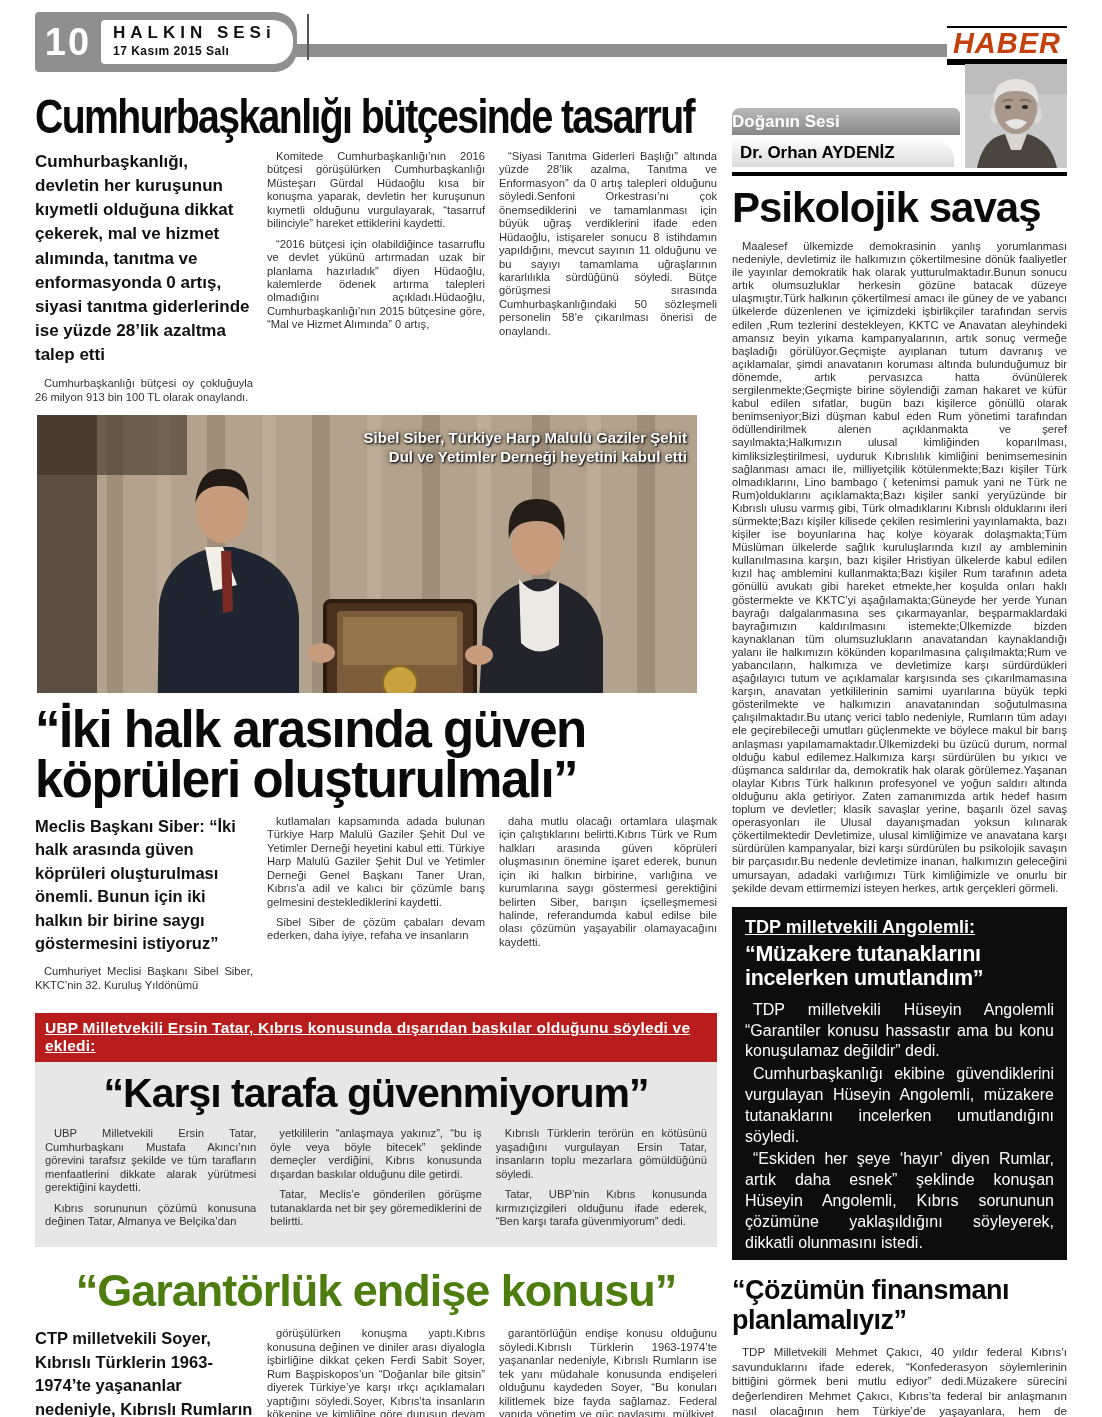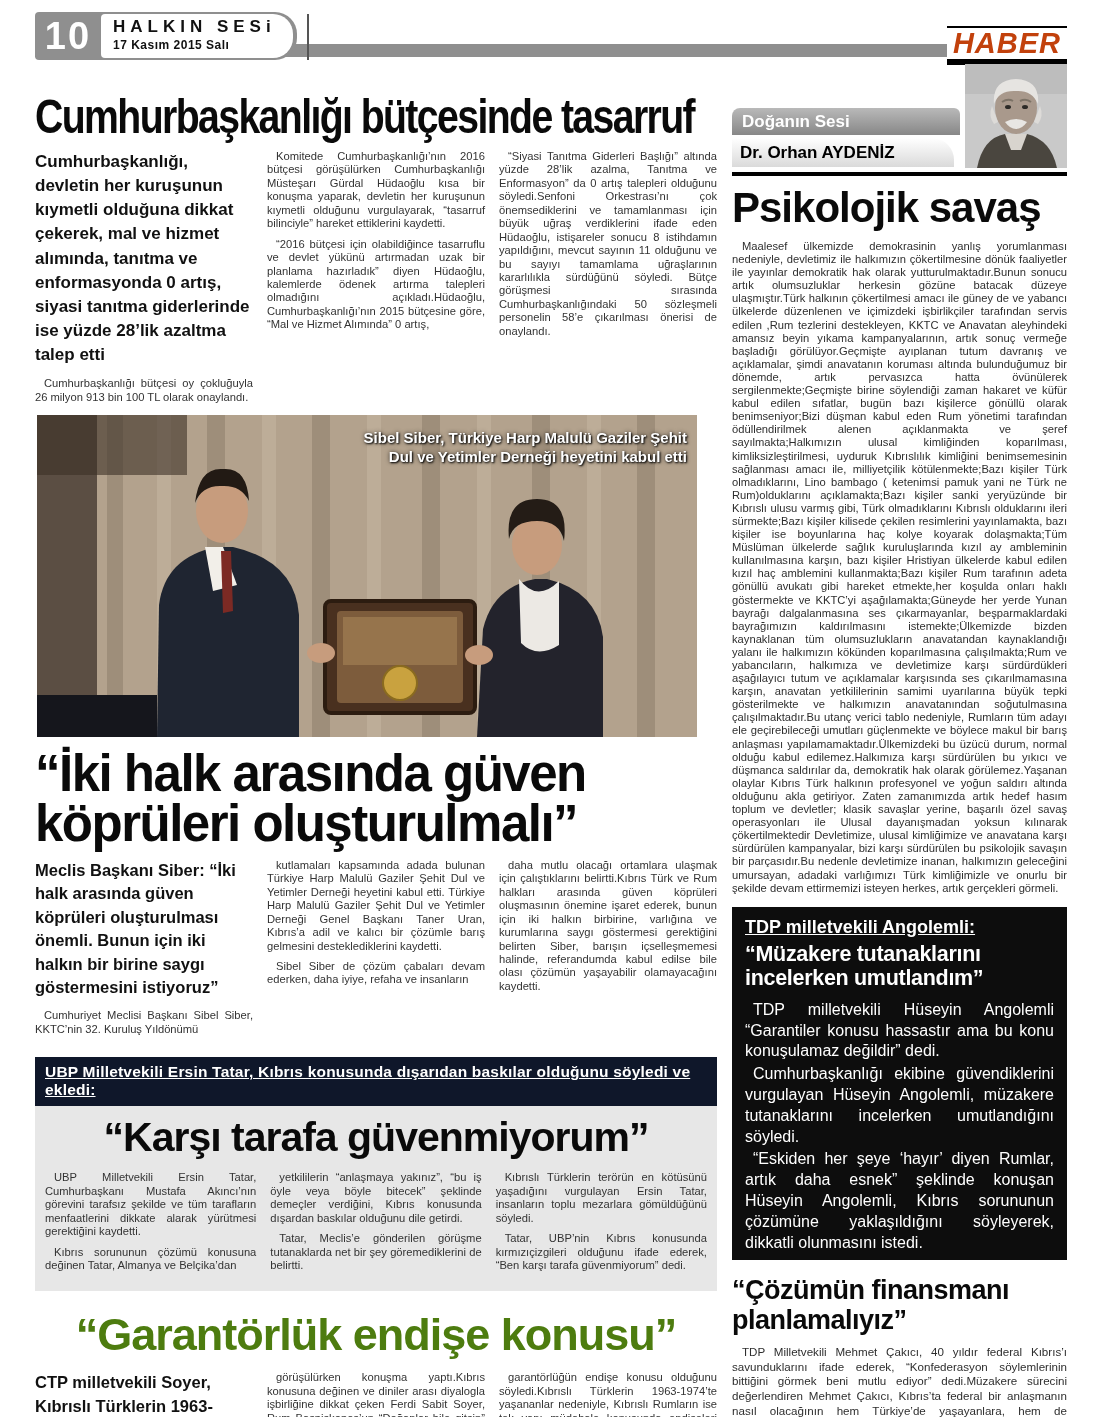--- a/index.html
+++ b/index.html
@@ -2,21 +2,21 @@
 <html><head>
 <meta charset="utf-8">
 <style>
   html,body{margin:0;padding:0;background:#fff;}
   body{width:1102px;height:1417px;overflow:hidden;font-family:"Liberation Sans",sans-serif;color:#222;}
   .page{position:relative;width:1102px;height:1417px;background:#fff;}
 
   
   .topbar{position:absolute;left:35px;top:12px;width:1032px;height:52px;}
   .gray-band{position:absolute;left:0;top:32px;width:1032px;height:13px;background:#8f8f8f;}
-  .mast-box{position:absolute;left:0;top:0;width:262px;height:48px;background:#8f8f8f;border-radius:4px 22px 22px 4px;display:flex;align-items:center;}
+  .mast-box{position:absolute;left:0;top:0;width:262px;height:60px;background:#8f8f8f;border-radius:4px 22px 22px 4px;display:flex;align-items:center;}
   .page-num{width:66px;text-align:center;font-size:38px;font-weight:bold;color:#fff;letter-spacing:2px;line-height:48px;}
   .mast-inner{flex:1;height:44px;margin:2px 4px 2px 0;background:#fff;border-radius:4px 20px 20px 4px;padding:3px 10px 0 12px;box-sizing:border-box;}
   .mast-title{font-size:17px;font-weight:bold;letter-spacing:5px;color:#111;}
   .mast-date{font-size:12px;font-weight:bold;color:#111;margin-top:1px;letter-spacing:.5px;}
   .mast-divider{position:absolute;left:272px;top:2px;width:2px;height:46px;background:#555;}
   .haber{position:absolute;right:0;top:14px;font-size:29px;font-weight:700;font-style:italic;letter-spacing:1px;color:#c2410c;border-bottom:6px solid #000;border-top:2px solid #000;padding:0 6px 1px 6px;line-height:1.05;background:#fff;}
 
   
   .content{position:absolute;left:35px;top:72px;width:1032px;display:flex;gap:15px;}
   .leftcol{width:682px;}
@@ -29,35 +29,35 @@
   .lead{font-size:17px;font-weight:bold;line-height:1.42;color:#111;margin-bottom:10px;}
 
   
   .hl1{margin:16px 0 10px 0;height:52px;overflow:visible;}
   .hl1 span{display:inline-block;white-space:nowrap;font-size:49px;font-weight:900;letter-spacing:-2px;color:#0a0a0a;transform:scaleX(.80);transform-origin:0 50%;}
   .hl2{margin:12px 0 10px 0;font-size:51px;font-weight:900;letter-spacing:-1.5px;line-height:.98;color:#0a0a0a;}
   .hl-mid{font-size:41px;font-weight:900;letter-spacing:-1px;color:#0a0a0a;margin:4px 0 10px 0;text-align:center;}
   .hl4{font-size:45px;font-weight:900;letter-spacing:-1px;color:#4d7c0f;margin:18px 0 10px 0;text-align:center;}
 
   
-  .photo{position:relative;margin:4px 0 2px 0;width:660px;height:322px;overflow:hidden;}
+  .photo{position:relative;margin:4px 0 2px 0;width:660px;height:278px;overflow:hidden;}
   .photo svg{display:block;}
   .photo figcaption{position:absolute;top:14px;right:10px;width:330px;text-align:right;color:#fff;font-weight:bold;font-size:15px;line-height:1.25;text-shadow:1px 1px 2px #000,0 0 4px rgba(0,0,0,.7);}
 
   
   .graybox{background:#e7e7e7;margin-top:14px;padding:0 0 6px 0;}
-  .kicker-bar{background:#0f172a;color:#fff;padding:6px 18px 7px 10px;}
+  .kicker-bar{background:#b91c1c;color:#fff;padding:6px 18px 7px 10px;}
   .kicker-bar span{font-size:15.5px;font-weight:bold;text-decoration:underline;letter-spacing:.2px;}
   .graybox .hl-mid{padding-top:4px;}
   .graybox .cols3{padding:0 10px 6px 10px;}
 
   
   .colhead{position:relative;height:100px;border-bottom:4px solid #000;margin-bottom:4px;}
   .colhead .portrait{position:absolute;right:0;top:-8px;width:102px;height:104px;}
-  .bar1{position:absolute;left:0;top:36px;width:228px;height:27px;background:linear-gradient(#b9b9b9,#878787);color:#fff;font-weight:bold;font-size:17px;line-height:27px;padding-left:10px;border-radius:8px 6px 0 0;box-sizing:border-box;}
+  .bar1{position:absolute;left:0;top:36px;width:228px;height:27px;background:linear-gradient(#b9b9b9,#878787);color:#fff;font-weight:bold;font-size:17px;line-height:27px;border-radius:8px 6px 0 0;box-sizing:border-box;}
   .bar2{position:absolute;left:0;top:66px;width:222px;height:29px;background:linear-gradient(#ffffff,#dadada);color:#000;font-weight:bold;font-size:17px;line-height:29px;padding-left:8px;border-radius:0 22px 0 0;box-sizing:border-box;}
   .hlP{font-size:42px;font-weight:900;letter-spacing:-1px;color:#0a0a0a;margin:8px 0 8px 0;}
   .colbody{font-size:11.2px;line-height:1.17;text-align:justify;color:#2e2e2e;text-indent:10px;}
 
   .blackbox{background:#0d0d0d;color:#fff;margin-top:12px;padding:10px 13px 5px 13px;}
   .bb-kicker{font-size:18px;font-weight:bold;text-decoration:underline;margin-bottom:4px;}
   .bb-hl{font-size:21.5px;font-weight:900;line-height:1.12;margin:0 0 10px 0;letter-spacing:-.3px;}
   .blackbox p{font-size:16px;line-height:1.3;text-align:justify;text-indent:8px;margin-bottom:2px;}
 
   .hl6{font-size:27px;font-weight:900;letter-spacing:-.5px;line-height:1.08;color:#0a0a0a;margin:16px 0 10px 0;}

